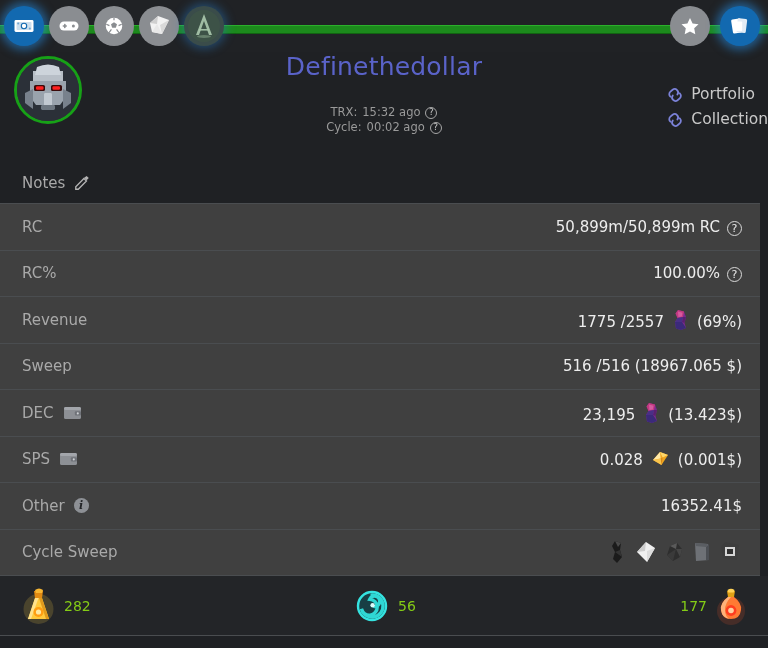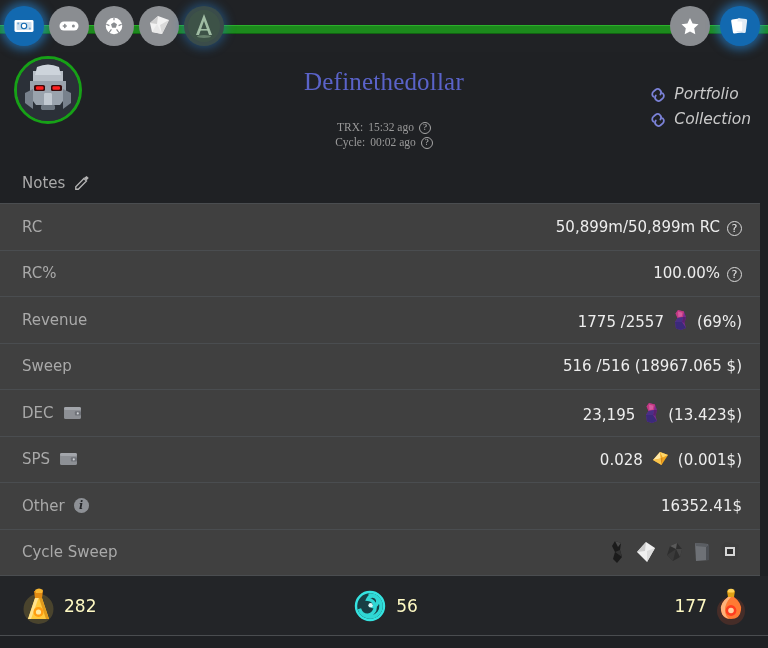--- a/index.html
+++ b/index.html
@@ -65,24 +65,23 @@
     left:14px; top:4px;
     width:68px; height:68px;
     border-radius:50%;
     border:3px solid #17a117;
     background:#2c3138;
     overflow:hidden;
     display:flex; align-items:center; justify-content:center;
   }
   .title-block {
     position:absolute;
-    left:0; right:0; top:16px;
+    left:0; right:0; top:0;
     text-align:center;
     pointer-events:none;
-    font-family:Liberation Serif, serif;
   }
   .username {
     font-size:25px;
     color:#5a63c9;
     font-weight:400;
     letter-spacing:.2px;
   }
   .meta {
     margin-top:24px;
     font-size:11.5px;
@@ -93,23 +92,22 @@
   .qmark {
     display:inline-flex; align-items:center; justify-content:center;
     width:12px; height:12px;
     border:1px solid #a6a6a6;
     border-radius:50%;
     font-size:9px; line-height:1;
     color:#c5c5c5;
   }
   .links {
     position:absolute;
-    right:17px; top:30px;
+    right:0; top:30px;
     text-align:center;
-    font-style:italic;
   }
   .link-row {
     display:flex; align-items:center; gap:7px;
     font-size:15.5px;
     color:#7b82d8;
     line-height:25px;
   }
 
   
   .table { padding:0 8px 0 0; }
@@ -157,21 +155,21 @@
   .footer {
     height:60px;
     display:flex;
     align-items:center;
     justify-content:space-between;
     padding:0 22px;
     border-bottom:1px solid #4a4d50;
     background:#232528;
   }
   .pot-cell { display:flex; align-items:center; gap:9px; }
-  .pot-num { font-size:17px; color:#fef9c3; }
+  .pot-num { font-size:14px; color:#84cc16; }
 
   svg { overflow:visible; }
 </style>
 </head>
 <body>
 
 <div class="topbar">
   <div class="green-rail"></div>
 
   <div class="nav-icons">

